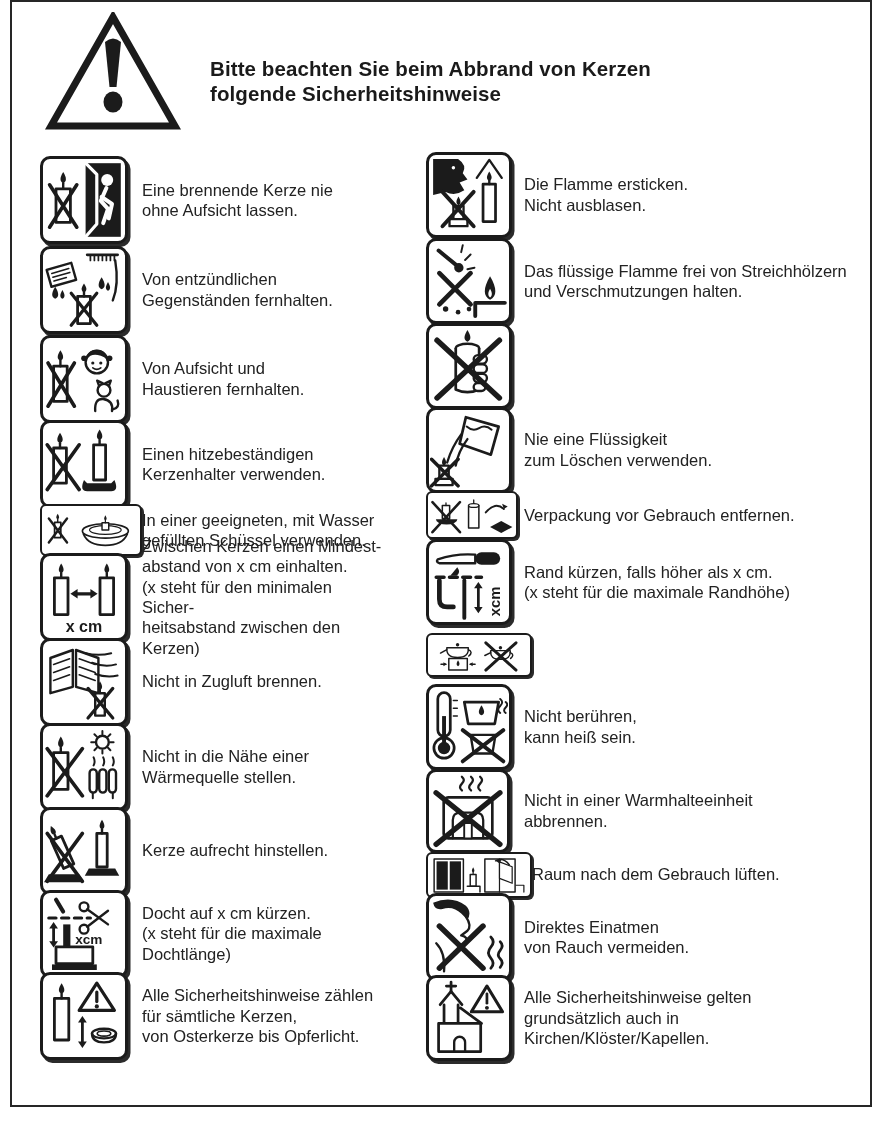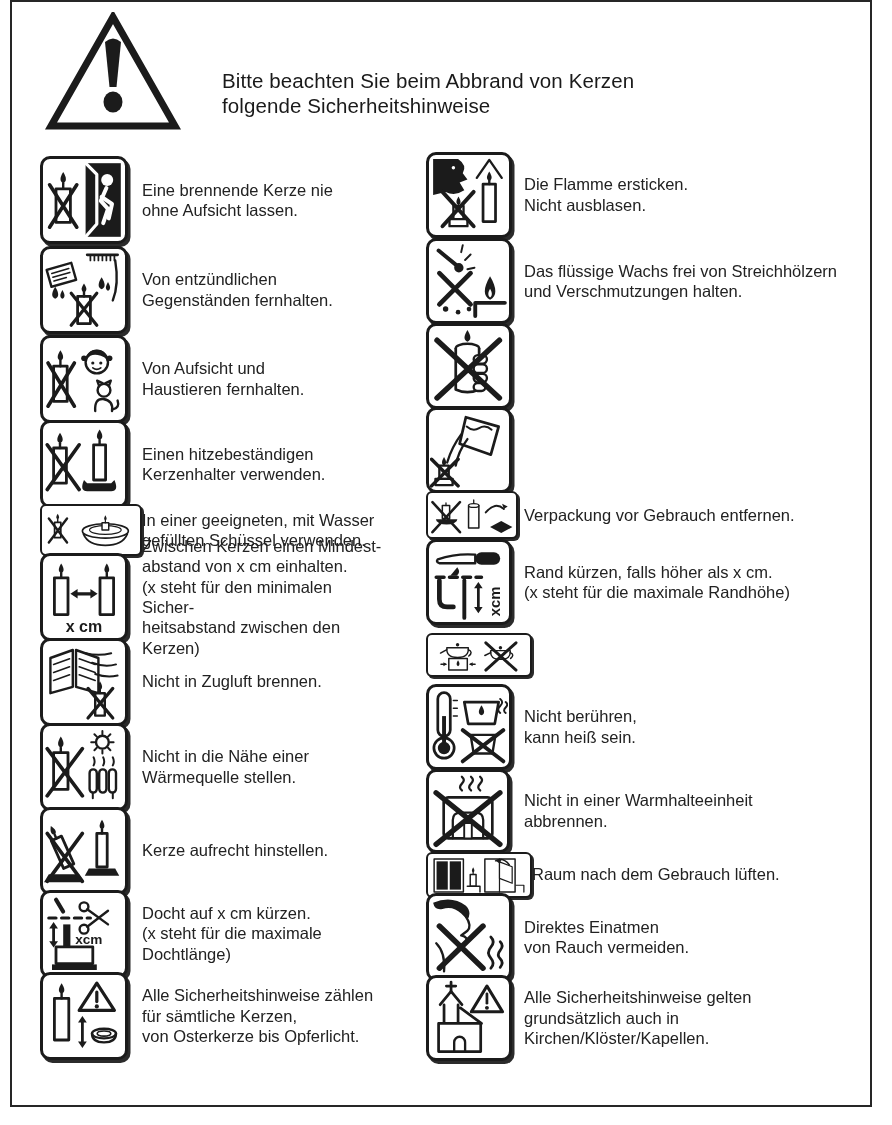--- a/index.html
+++ b/index.html
@@ -5,21 +5,21 @@
   html,body{margin:0;padding:0;background:#fff;}
   .page{position:relative;width:892px;height:1125px;background:#fff;overflow:hidden;
         font-family:"Liberation Sans",sans-serif;color:#1e1e1e;}
   .frame{position:absolute;left:10px;top:0;width:858px;height:1103px;border:2px solid #262626;background:#fff;}
   .smudge{position:absolute;background:#f3f3f3;border-radius:18px;filter:blur(6px);}
   .sm1{left:210px;top:2px;width:430px;height:40px;}
   .sm2{left:752px;top:2px;width:110px;height:28px;}
   .sm3{left:330px;top:40px;width:300px;height:30px;background:#f7f7f7;}
 
   .hdr-tri{position:absolute;left:44px;top:12px;width:138px;height:120px;}
-  .title{position:absolute;left:210px;top:56px;margin:12px;font-size:20.5px;font-weight:400;
+  .title{position:absolute;left:210px;top:56px;margin:0;font-size:20.5px;font-weight:700;
          line-height:1.22;white-space:pre-line;color:#1a1a1a;letter-spacing:0.1px;}
 
   .col{position:absolute;display:flex;flex-direction:column;}
   .col-left{left:40px;top:155px;width:344px;}
   .col-right{left:426px;top:152px;width:440px;}
   .row{display:flex;align-items:center;}
   .icell{flex:0 0 102px;display:flex;align-items:center;}
   .col-right .icell{flex:0 0 98px;}
   .ibox{display:block;background:#fff;border:3.5px solid #1b1b1b;border-radius:10px;
         box-shadow:2.5px 3px 0 rgba(25,25,25,.92);padding:1px;line-height:0;}
@@ -328,21 +328,21 @@
         <path class="s" d="M12 40 L52 80 M52 40 L12 80" stroke-width="6"></path>
         <circle class="f" cx="20" cy="86" r="3.5"></circle>
               <circle class="f" cx="36" cy="90" r="3"></circle>
               <circle class="f" cx="50" cy="86" r="3"></circle>
         <path class="s" d="M58 95 V78 H96" stroke-width="5"></path>
         <path class="f" d="M77 44 c-9 15 -9 26 0 30 c9 -4 9 -15 0 -30"></path>
         <path d="M77 60 c-3 5 -3 9 0 11 c3 -2 3 -6 0 -11" fill="#fff"></path>
       </svg>
           </span>
         </div>
-      <p class="itext">Das flüssige Wachs frei von Streichhölzern
+      <p class="itext">Das flüssige Flamme frei von Streichhölzern
 und Verschmutzungen halten.</p>
     </div>
 
     <div class="row" style="height:82px">
       <div class="icell">
           <span class="ibox">
             <svg width="78" height="78" viewBox="0 0 100 100">
         <path class="f" d="M48 4 c-5 8 -5 13 0 15 c5 -2 5 -7 0 -15"></path>
         <ellipse class="wf" cx="48" cy="27" rx="15" ry="5.5" stroke-width="3"></ellipse>
         <path class="wf" d="M33 27 V80 q15 7 30 0 V27" stroke-width="3.5"></path>
@@ -363,20 +363,22 @@
         <path class="wf" d="M46 8 L88 20 L78 56 L38 42 Z" stroke-width="3.5"></path>
         <path class="s" d="M47 20 q8 7 16 2 q8 -5 16 2" stroke-width="2.5"></path>
         <path class="s" d="M40 30 q-12 16 -18 36 M48 36 q-12 16 -15 34" stroke-width="3"></path>
         <rect class="wf" x="12" y="70" width="12" height="17" stroke-width="3"></rect>
         <rect class="wf" x="7" y="87" width="22" height="8" stroke-width="3"></rect>
         <path class="f" d="M18 59 c-3.5 6 -3.5 9 0 11 c3.5 -2 3.5 -5 0 -11"></path>
         <path class="s" d="M2 62 L36 96 M36 62 L2 96" stroke-width="4.5"></path>
       </svg>
           </span>
         </div>
+      <p class="itext">Nie eine Flüssigkeit
+zum Löschen verwenden.</p>
     </div>
 
     <div class="row" style="height:46px">
       <div class="icell">
           <span class="ibox flat">
             <svg width="86" height="42" viewBox="0 0 200 96">
         <path class="f" d="M16 58 a25 12 0 0 0 50 0 z"></path>
         <rect class="wf" x="31" y="26" width="17" height="30" stroke-width="3.5"></rect>
         <line class="s" x1="39.5" y1="26" x2="39.5" y2="20" stroke-width="3"></line>
         <path class="s" d="M8 18 L72 88 M72 18 L8 88" stroke-width="6"></path>

